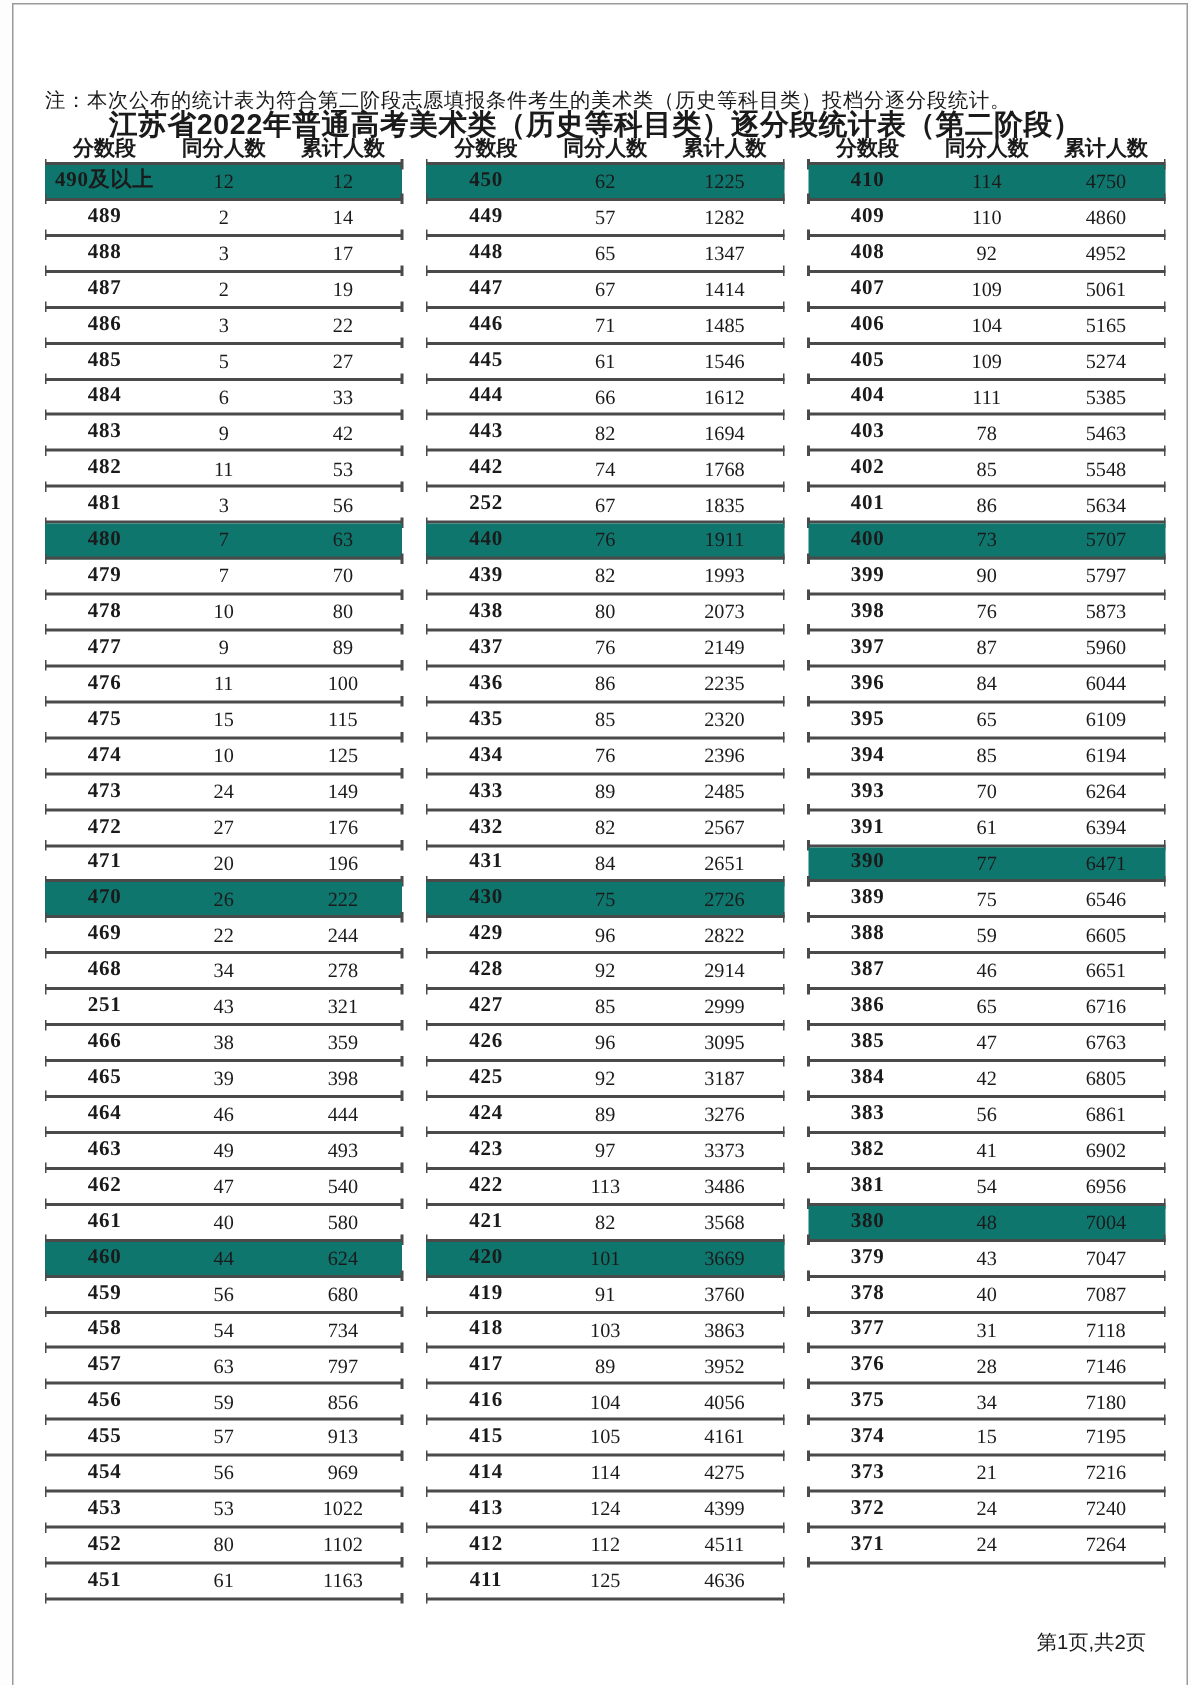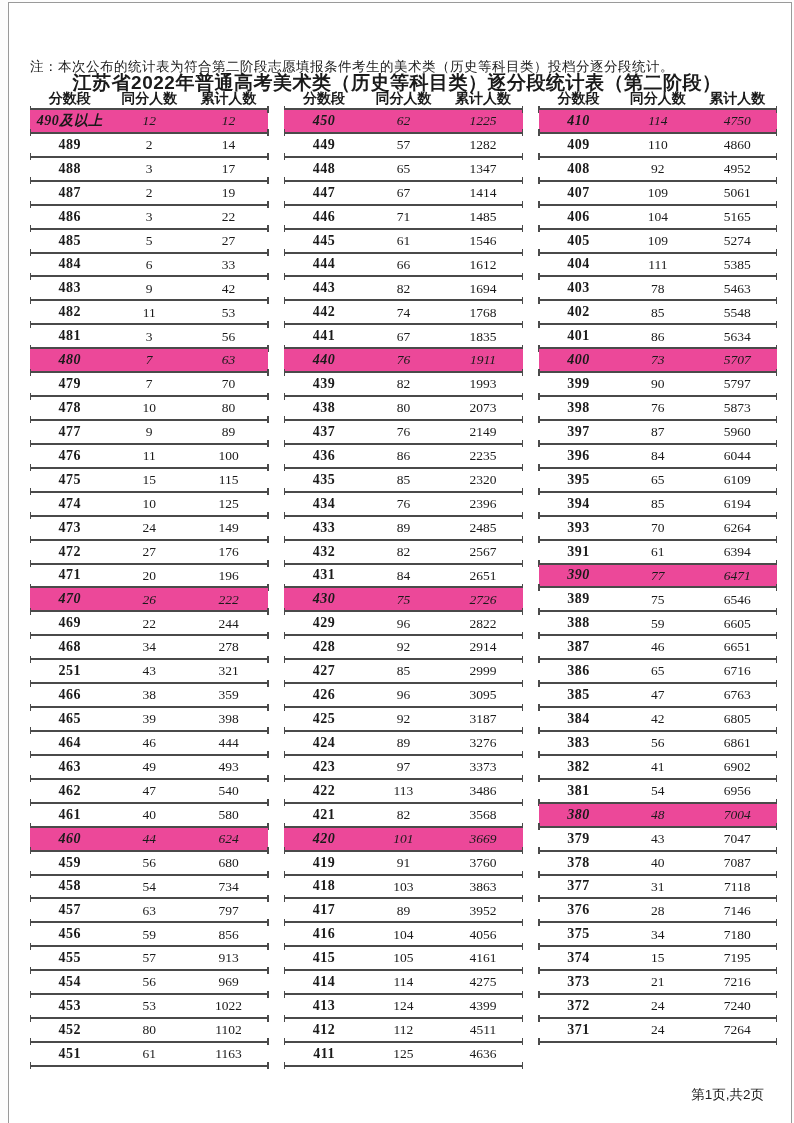--- a/index.html
+++ b/index.html
@@ -16,21 +16,21 @@
   .col-header .hcell { flex:1; text-align:center; white-space:nowrap; }
   .tbody { border-top:2px solid #4a4a4a; position:relative; }
   .tbody::before, .tbody::after { content:""; position:absolute; top:-4px; width:1.5px;
     height:7px; background:#4a4a4a; }
   .tbody::before { left:-0.5px; } .tbody::after { right:-0.5px; }
   .trow { display:flex; height:23.93px; align-items:center; border-bottom:2px solid #4a4a4a;
     position:relative; font-family:"Liberation Serif","DejaVu Serif",serif; }
   .trow::before, .trow::after { content:""; position:absolute; bottom:-4.5px; width:1.5px;
     height:7px; background:#4a4a4a; }
   .trow::before { left:-0.5px; } .trow::after { right:-0.5px; }
-  .trow.shaded { background:#ec4899;font-style:italic; }
+  .trow.shaded { background:#0f766e; }
   .cell { flex:1; text-align:center; font-size:13.5px; line-height:1; }
   .cell.c0 { font-weight:bold; font-size:14px; letter-spacing:0.5px; }
   .page-footer { position:absolute; right:30px; top:1086px; font-size:13.5px; }
 </style>
 </head>
 <body>
 
 <div class="page-frame"></div>
 
 <div class="doc-title">江苏省2022年普通高考美术类（历史等科目类）逐分段统计表（第二阶段）</div>
@@ -295,21 +295,21 @@
           <div class="cell c0">443</div>
           <div class="cell c1">82</div>
           <div class="cell c2">1694</div>
         </div>
         <div class="trow">
           <div class="cell c0">442</div>
           <div class="cell c1">74</div>
           <div class="cell c2">1768</div>
         </div>
         <div class="trow">
-          <div class="cell c0">441</div>
+          <div class="cell c0">252</div>
           <div class="cell c1">67</div>
           <div class="cell c2">1835</div>
         </div>
         <div class="trow shaded">
           <div class="cell c0">440</div>
           <div class="cell c1">76</div>
           <div class="cell c2">1911</div>
         </div>
         <div class="trow">
           <div class="cell c0">439</div>

